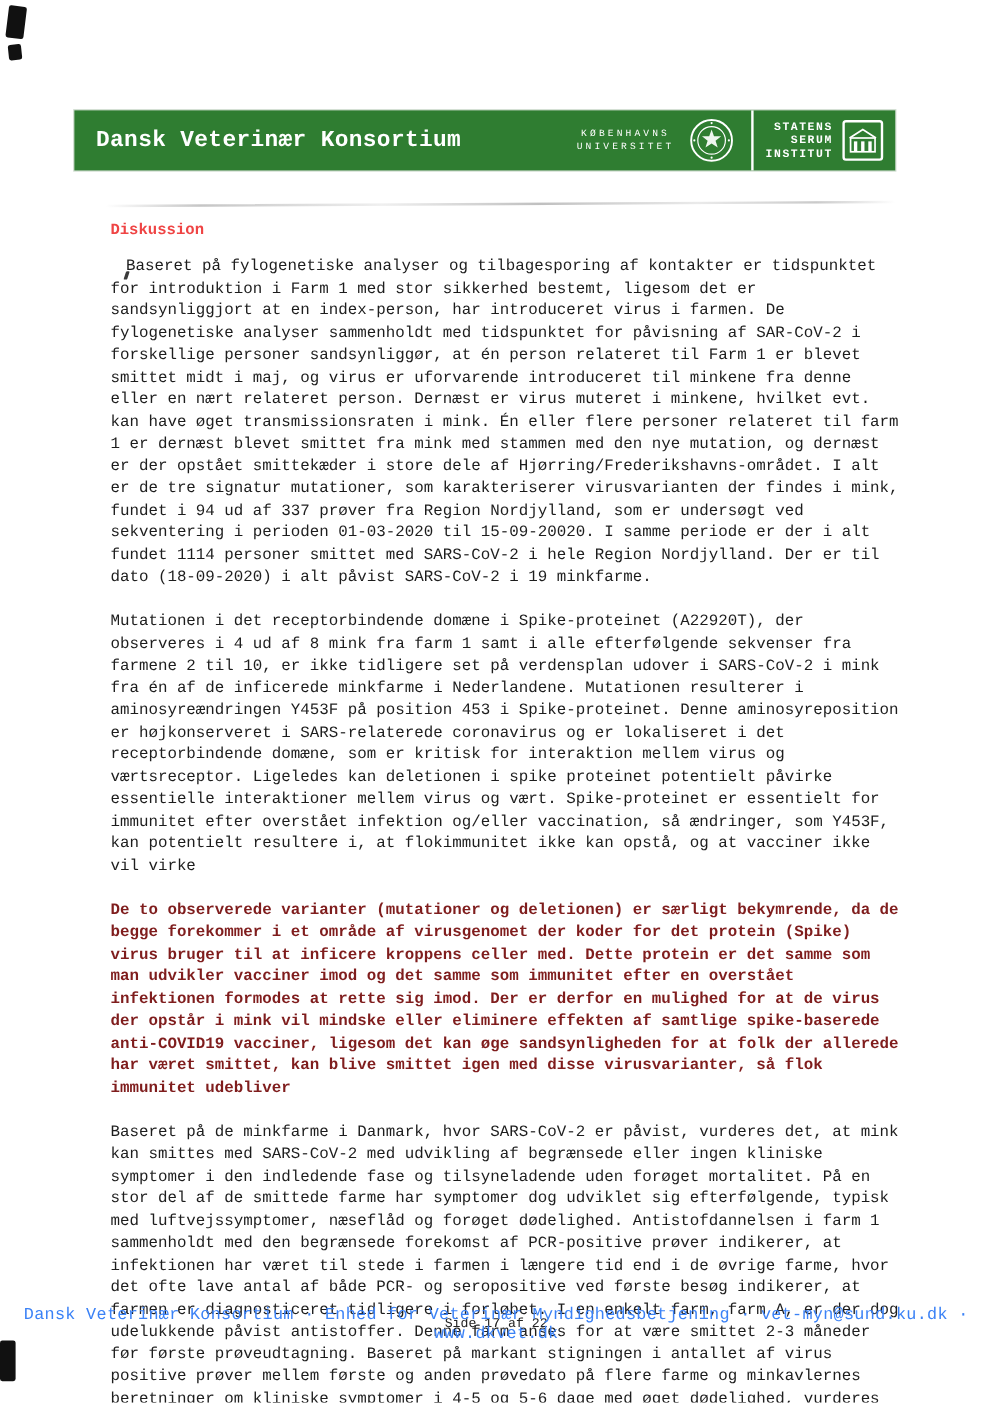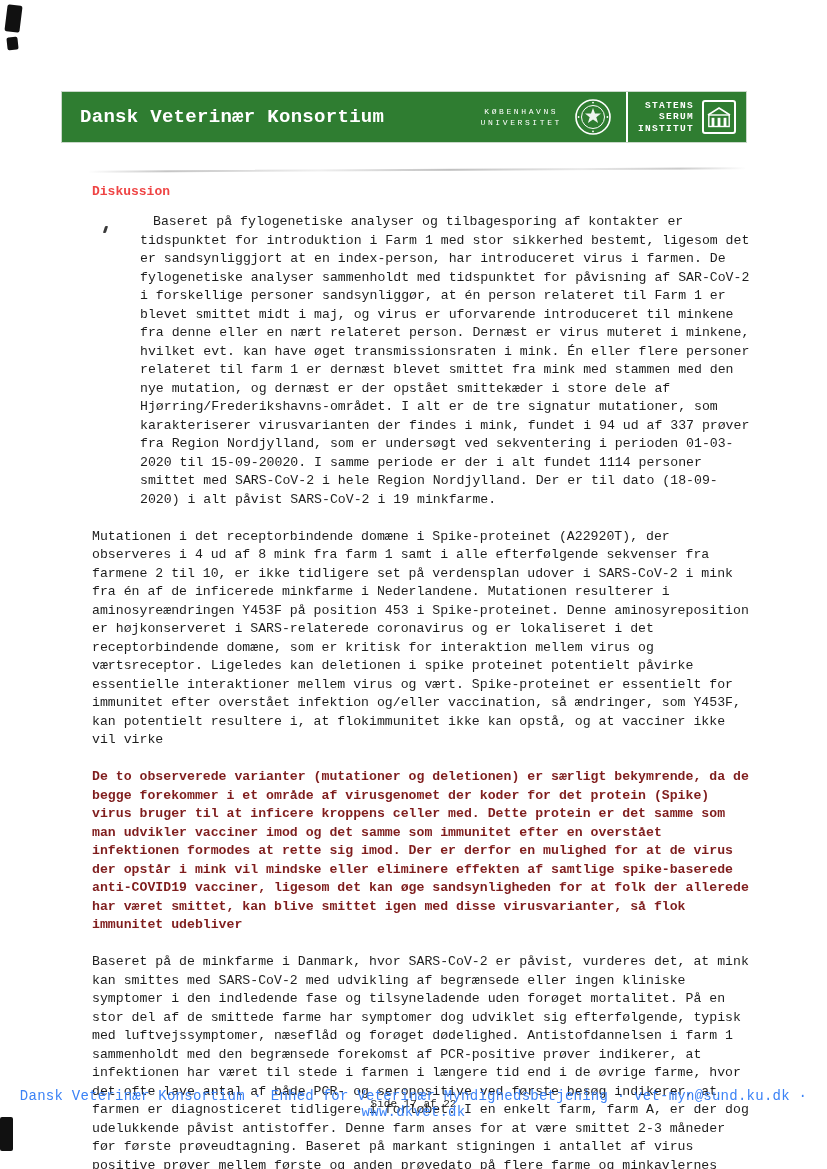--- a/index.html
+++ b/index.html
@@ -68,21 +68,21 @@
     position: absolute; left: 92px; top: 184px; width: 658px;
   }
   .doc-heading {
     font-size: 13px; line-height: 15px; font-weight: bold; color: #ef4444;
     margin: 0 0 14px 0;
   }
   .content p {
     font-size: 13.2px; line-height: 18.5px; margin: 0 0 18.5px 0;
     color: #1d1d1d;
   }
-  .content p.indent-first { text-indent: 13px; margin-left: 48px; }
+  .content p.indent-first { text-indent: 13px; }
   .content p.bold { font-weight: bold; color: #7f1d1d; }
 
   
   .page-number {
     position: absolute; top: 1098px; left: 0; width: 100%;
     text-align: center; font-size: 11px; color: #222;
   }
   .footer-contact {
     position: absolute; top: 1088px; left: 0; width: 100%;
     text-align: center; font-size: 14px; letter-spacing: 0.25px; color: #3b82f6;

